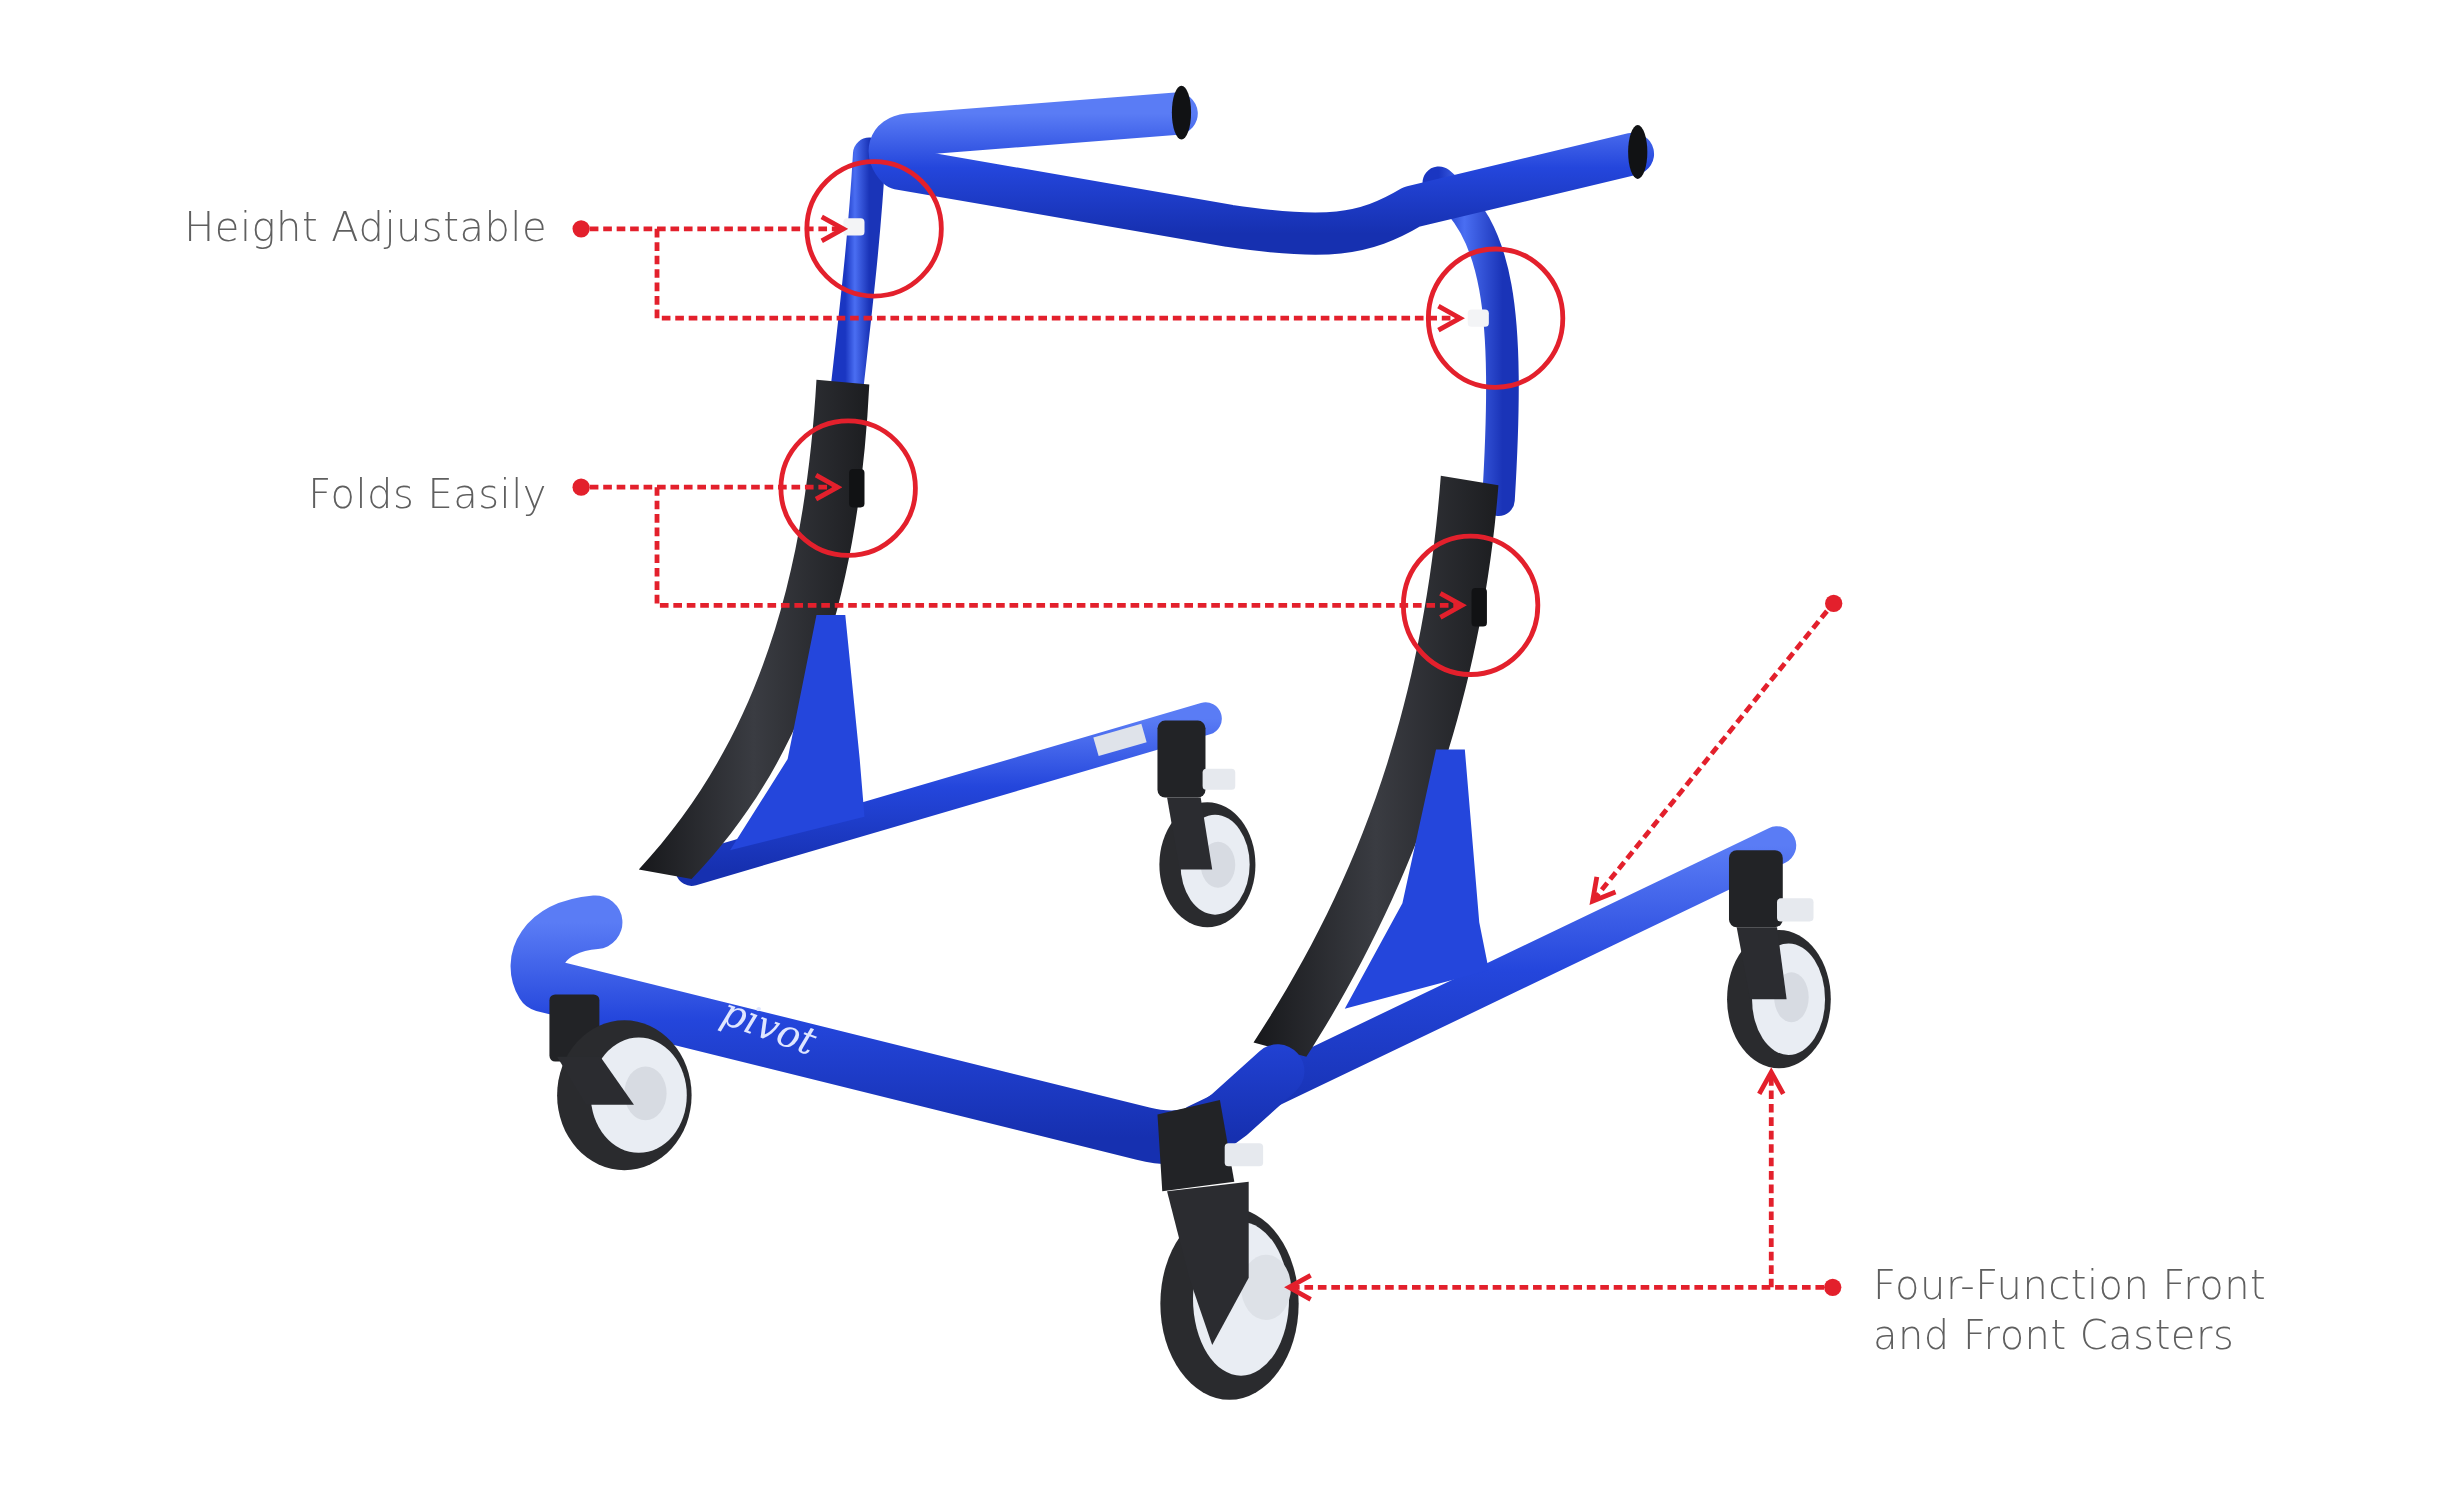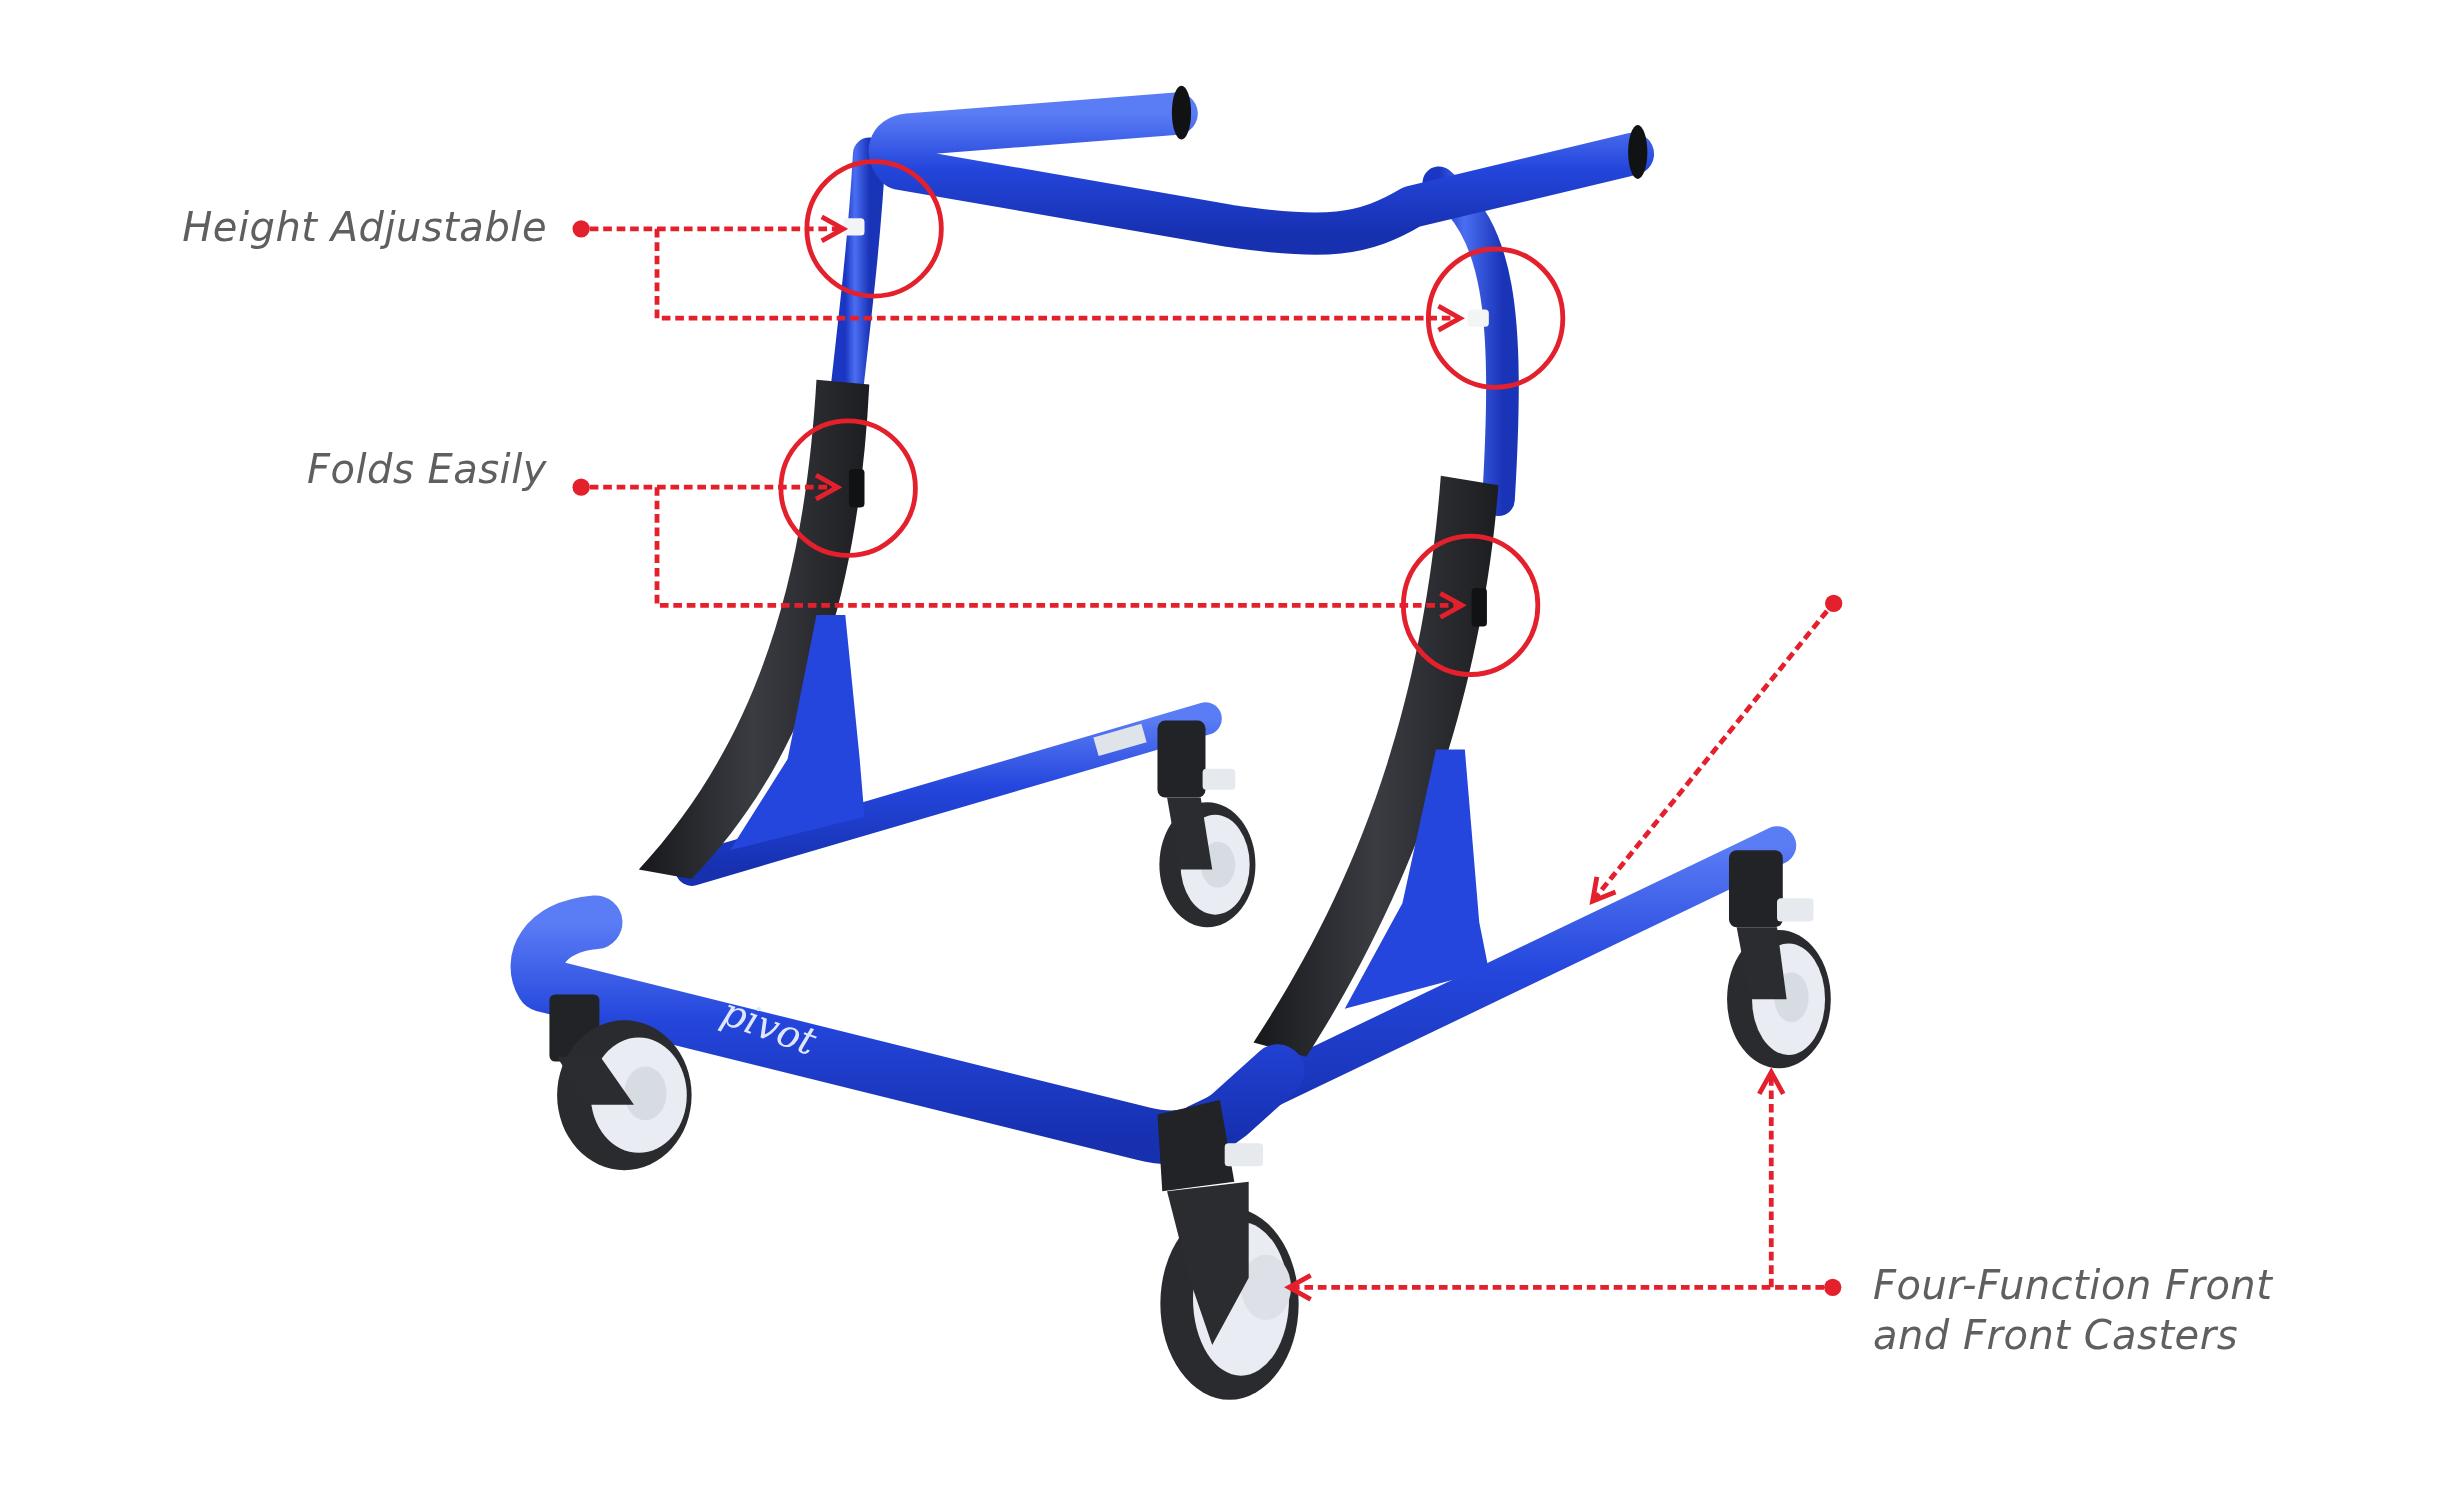--- a/index.html
+++ b/index.html
@@ -1,21 +1,21 @@
 <!DOCTYPE html>
 <html><head>
 <meta charset="utf-8">
 <style>
   html, body { margin: 0; padding: 0; background: #ffffff; }
   body { width: 2459px; height: 1496px; position: relative; overflow: hidden; font-family: "DejaVu Sans", "Liberation Sans", sans-serif; }
   #stage { position: absolute; left: 0; top: 0; width: 2459px; height: 1496px; }
   .label { position: absolute; color: #5f5f5f; font-size: 40px; line-height: 50px; font-weight: 300; letter-spacing: 0.5px; white-space: nowrap; }
   .label.right { text-align: right; }
   .label.multi { white-space: normal; }
-  .label span { display: block; font-style: italic; }
+  .label span { display: block; }
 </style>
 </head>
 <body>
 
 <svg id="stage" width="2459" height="1496" viewBox="0 0 2560 1557" xmlns="http://www.w3.org/2000/svg">
   <defs>
     <linearGradient id="blueTube" x1="0" y1="0" x2="0" y2="1">
       <stop offset="0" stop-color="#5a7cf5"></stop>
       <stop offset="0.45" stop-color="#2446dc"></stop>
       <stop offset="1" stop-color="#1630b0"></stop>
@@ -129,21 +129,21 @@
       <line x1="1899" y1="1340" x2="1342" y2="1340" stroke-width="5" stroke-dasharray="9,5" marker-end="url(#arrowOpen)"></line>
       <line x1="1844" y1="1340" x2="1844" y2="1116" stroke-width="5" stroke-dasharray="9,5" marker-end="url(#arrowOpen)"></line>
     </g>
   </g>
 </svg>
 
 <div class="label right" style="left:163px; top:202px; width:384px;">
   <span>Height Adjustable</span>
 </div>
 
-<div class="label right" style="left:163px; top:444px; width:384px;">
+<div class="label right" style="left:163px; top:469px; width:384px;">
   <span>Folds Easily</span>
 </div>
 
 <div class="label multi" style="left:1873px; top:576px; width:557px;">
 </div>
 
 <div class="label multi" style="left:1873px; top:1260px; width:557px;">
   <span>Four-Function Front</span>
   <span>and Front Casters</span>
 </div>

